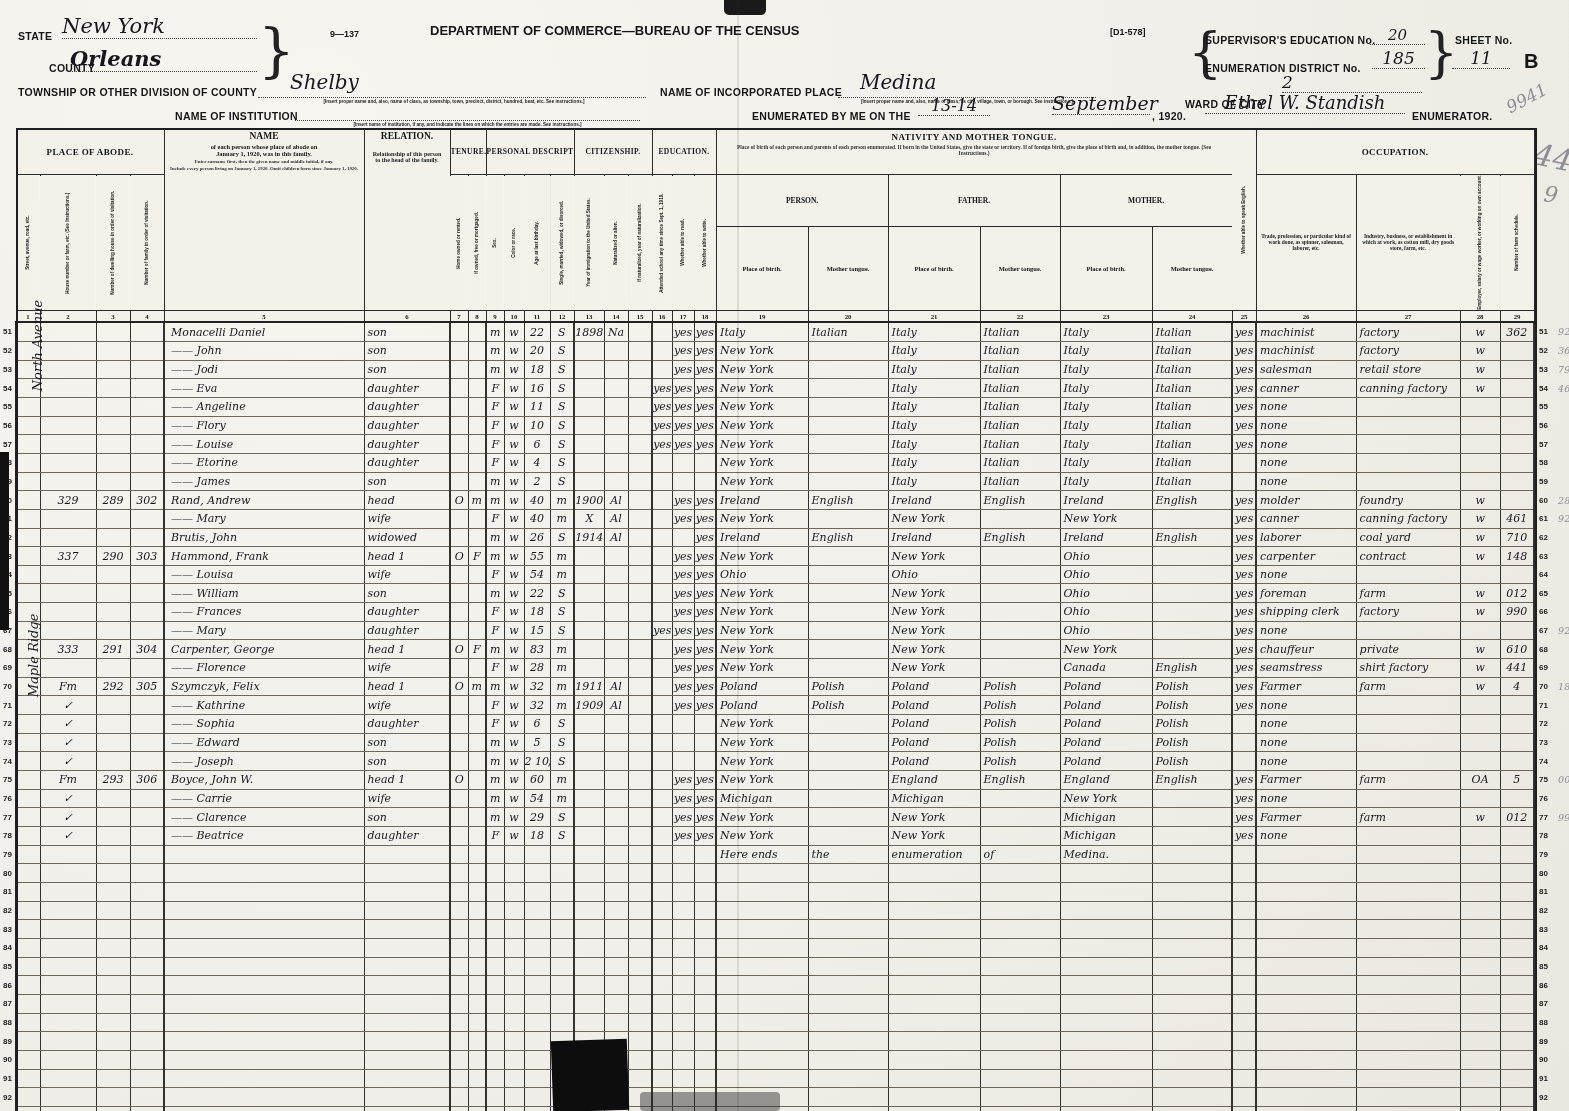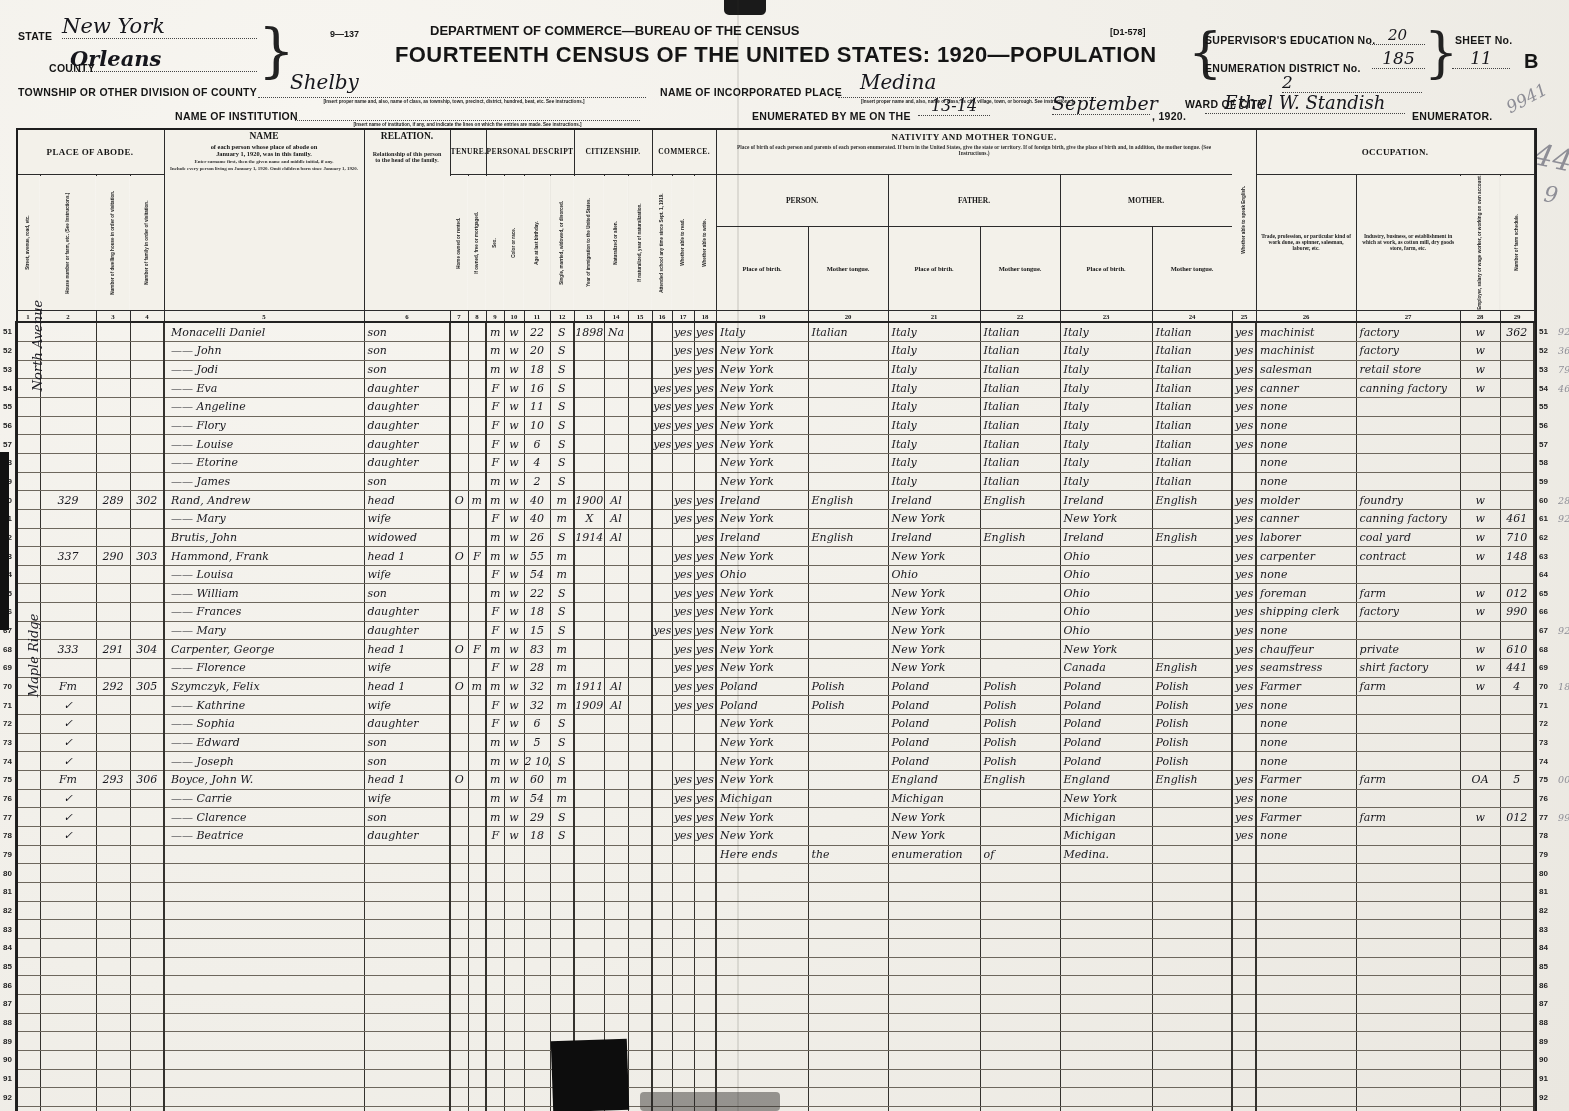--- a/index.html
+++ b/index.html
@@ -70,21 +70,20 @@
 
   <div class="abs lbl" style="left:18px;top:30px;">STATE</div>
   <span class="abs hwrite dotline" style="left:62px;top:14px;width:195px;font-size:21px;">New York</span>
   <div class="abs lbl" style="left:18px;top:62px;margin-left:31px;">COUNTY</div>
   <span class="abs hwrite dotline" style="left:70px;top:46px;width:187px;font-size:21px;font-weight:bold;">Orleans</span>
   <div class="abs brace" style="left:258px;top:22px;font-size:58px;">}</div>
 
   <div class="abs lbl-sm" style="left:330px;top:29px;">9—137</div>
 
   <div class="abs" style="left:430px;top:23px;width:690px;font-weight:bold;font-size:13px;white-space:nowrap;">DEPARTMENT OF COMMERCE—BUREAU OF THE CENSUS</div>
-  <div class="abs" style="left:395px;top:42px;width:760px;text-align:center;font-weight:bold;font-size:22px;letter-spacing:.4px;">FOURTEENTH CENSUS OF THE UNITED STATES: 1920—POPULATION</div>
   <div class="abs lbl-sm" style="left:1110px;top:27px;">[D1-578]</div>
 
   <div class="abs brace" style="left:1188px;top:26px;font-size:54px;">{</div>
   <div class="abs lbl" style="left:1205px;top:34px;">SUPERVISOR'S EDUCATION No.</div>
   <span class="abs hwrite dotline" style="left:1370px;top:26px;width:55px;font-size:15px;text-align:center;">20</span>
   <div class="abs lbl" style="left:1205px;top:62px;">ENUMERATION DISTRICT No.</div>
   <span class="abs hwrite dotline" style="left:1372px;top:48px;width:53px;font-size:17px;text-align:center;">185</span>
   <div class="abs brace" style="left:1424px;top:26px;font-size:54px;">}</div>
 
   <div class="abs lbl" style="left:1455px;top:34px;">SHEET No.</div>
@@ -165,21 +164,21 @@
           <div class="nmS2">Enter surname first, then the given name and middle initial, if any.</div>
           <div class="nmS2">Include every person living on January 1, 1920.  Omit children born since January 1, 1920.</div>
         </th>
         <th rowspan="3" class="relhead">
           <div class="nmT">RELATION.</div>
           <div class="relNote">Relationship of this person to the head of the family.</div>
         </th>
         <th colspan="2" class="grp sm">TENURE.</th>
         <th colspan="4" class="grp sm">PERSONAL DESCRIPTION.</th>
         <th colspan="3" class="grp sm">CITIZENSHIP.</th>
-        <th colspan="3" class="grp sm">COMMERCE.</th>
+        <th colspan="3" class="grp sm">EDUCATION.</th>
         <th colspan="6" class="nat">
           <div class="natTitle">NATIVITY AND MOTHER TONGUE.</div>
           <div class="natNote">Place of birth of each person and parents of each person enumerated.  If born in the United States, give the state or territory.  If of foreign birth, give the place of birth and, in addition, the mother tongue.  (See Instructions.)</div>
         </th>
         <th rowspan="3" class="vt">Whether able to speak English.</th>
         <th colspan="4" class="grp">OCCUPATION.</th>
         <th rowspan="4" class="gut"></th>
         <th rowspan="4" class="gutm"></th>
       </tr>
       <tr class="hB">

